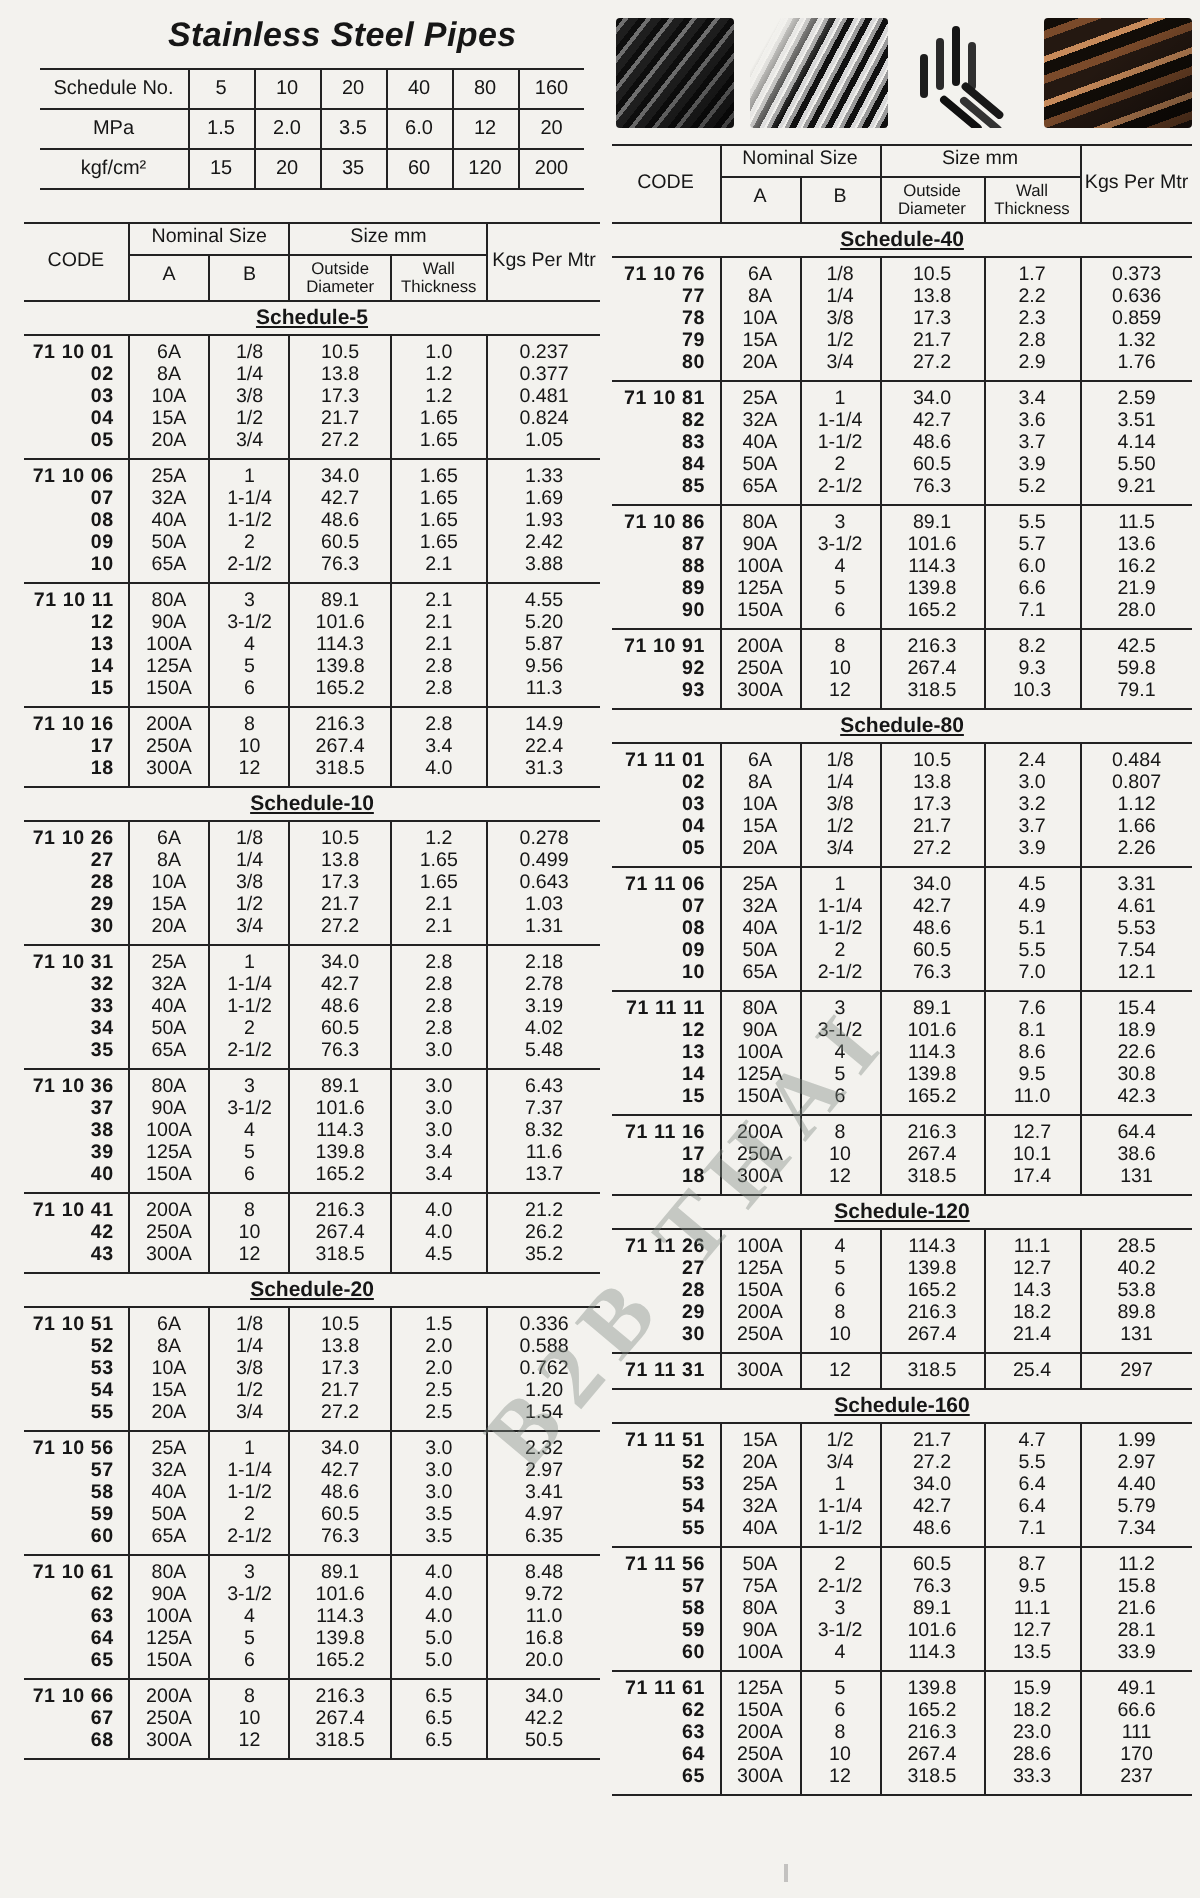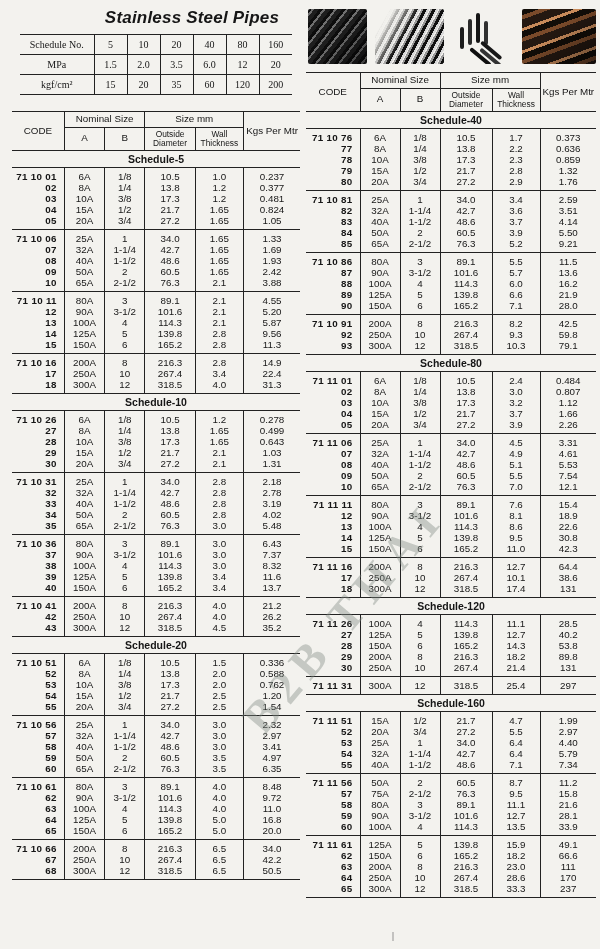--- a/index.html
+++ b/index.html
@@ -9,48 +9,48 @@
     font-family:"Liberation Sans", sans-serif;
     -webkit-font-smoothing:antialiased;
   }
   .col{position:absolute;}
   #left-col{left:12px;top:6px;width:288px;}
   #right-col{left:306px;top:4px;width:290px;}
 
   
   .page-title{
     font-style:italic;font-weight:bold;font-size:17px;letter-spacing:.2px;
-    text-align:center;padding-left:72px;margin:2px 0 6px 0;
+    padding-left:72px;margin:2px 0 6px 0;
   }
   .hydra-title{
     font-size:10.5px;font-weight:bold;text-align:center;
     width:272px;margin:0 auto 1px auto;padding-left:0;
   }
   
   table{border-collapse:collapse;}
-  #hydra-table{width:272px;margin:0 auto;table-layout:fixed;font-family:Liberation Serif, serif;}
+  #hydra-table{width:272px;margin:0 auto;table-layout:fixed;}
   #hydra-table td,#hydra-table th{
     font-size:10px;text-align:center;font-weight:normal;height:19px;
     border-top:1.2px solid #222;padding:0;
   }
   #hydra-table tr:last-child td,#hydra-table tr:last-child th{border-bottom:1.4px solid #222;}
   #hydra-table td+td,#hydra-table th+td{border-left:1px solid #222;}
   #hydra-table .hlabel{font-size:10px;}
 
   
   .pipe-table{width:100%;table-layout:fixed;border-top:1.4px solid #222;border-bottom:1.4px solid #222;}
   .pipe-table thead th{
     font-weight:normal;text-align:center;vertical-align:middle;
     font-size:9.8px;line-height:10.5px;padding:2px 0;margin-top:15px;
   }
   .pipe-table thead .sub{font-size:8.4px;line-height:9px;}
   .pipe-table thead{border-bottom:1.6px solid #222;}
   .pipe-table .vline{border-left:1px solid #222;}
   .pipe-table .hline-under{border-bottom:1px solid #222;}
-  .sched-title-body{border-top:1.5px solid #222;border-bottom:1.5px solid #222;}
+  .sched-title-body{border-top:1.5px solid #222;border-bottom:1.5px solid #222;text-decoration:underline;}
   .sched-title{
     text-align:center;font-weight:bold;font-size:10.5px;height:16px;padding:0;
   }
   tbody.group{border-top:1px solid #222;}
   tbody.group td{
     font-size:9.8px;line-height:11px;text-align:center;padding:0 2px;
     white-space:nowrap;
   }
   tbody.group tr:first-child td{padding-top:3px;}
   tbody.group tr:last-child td{padding-bottom:3px;}

